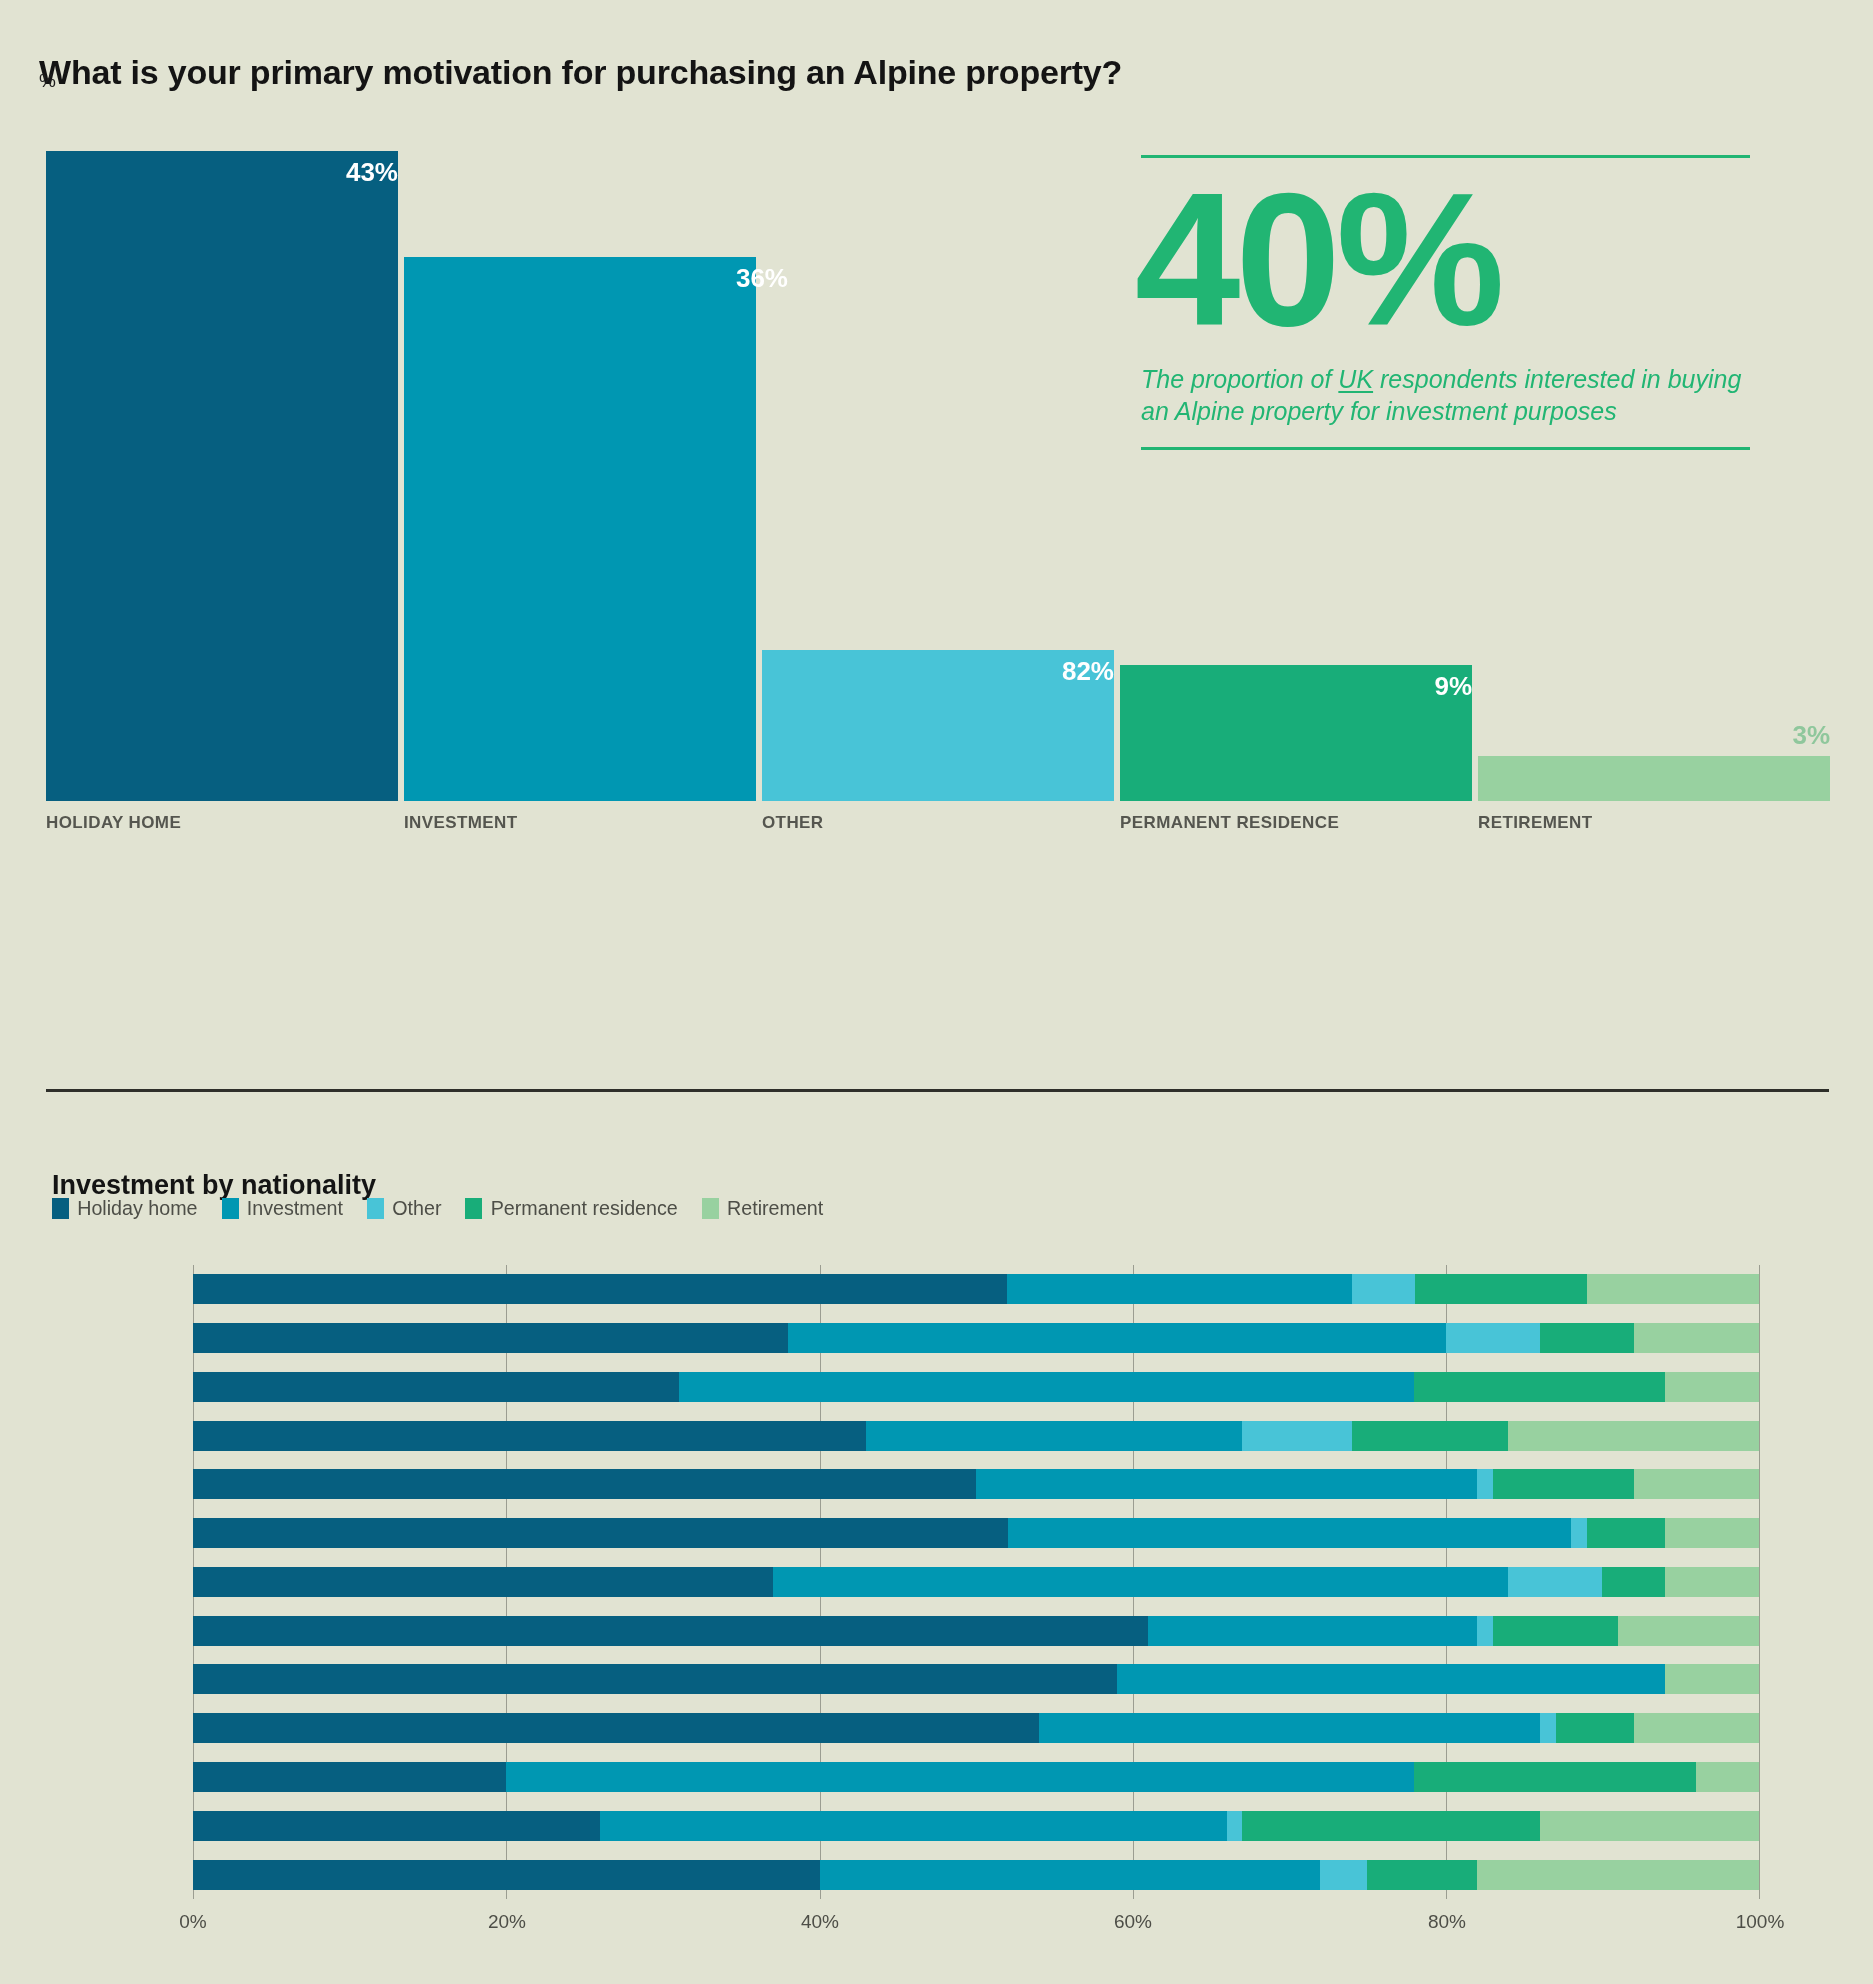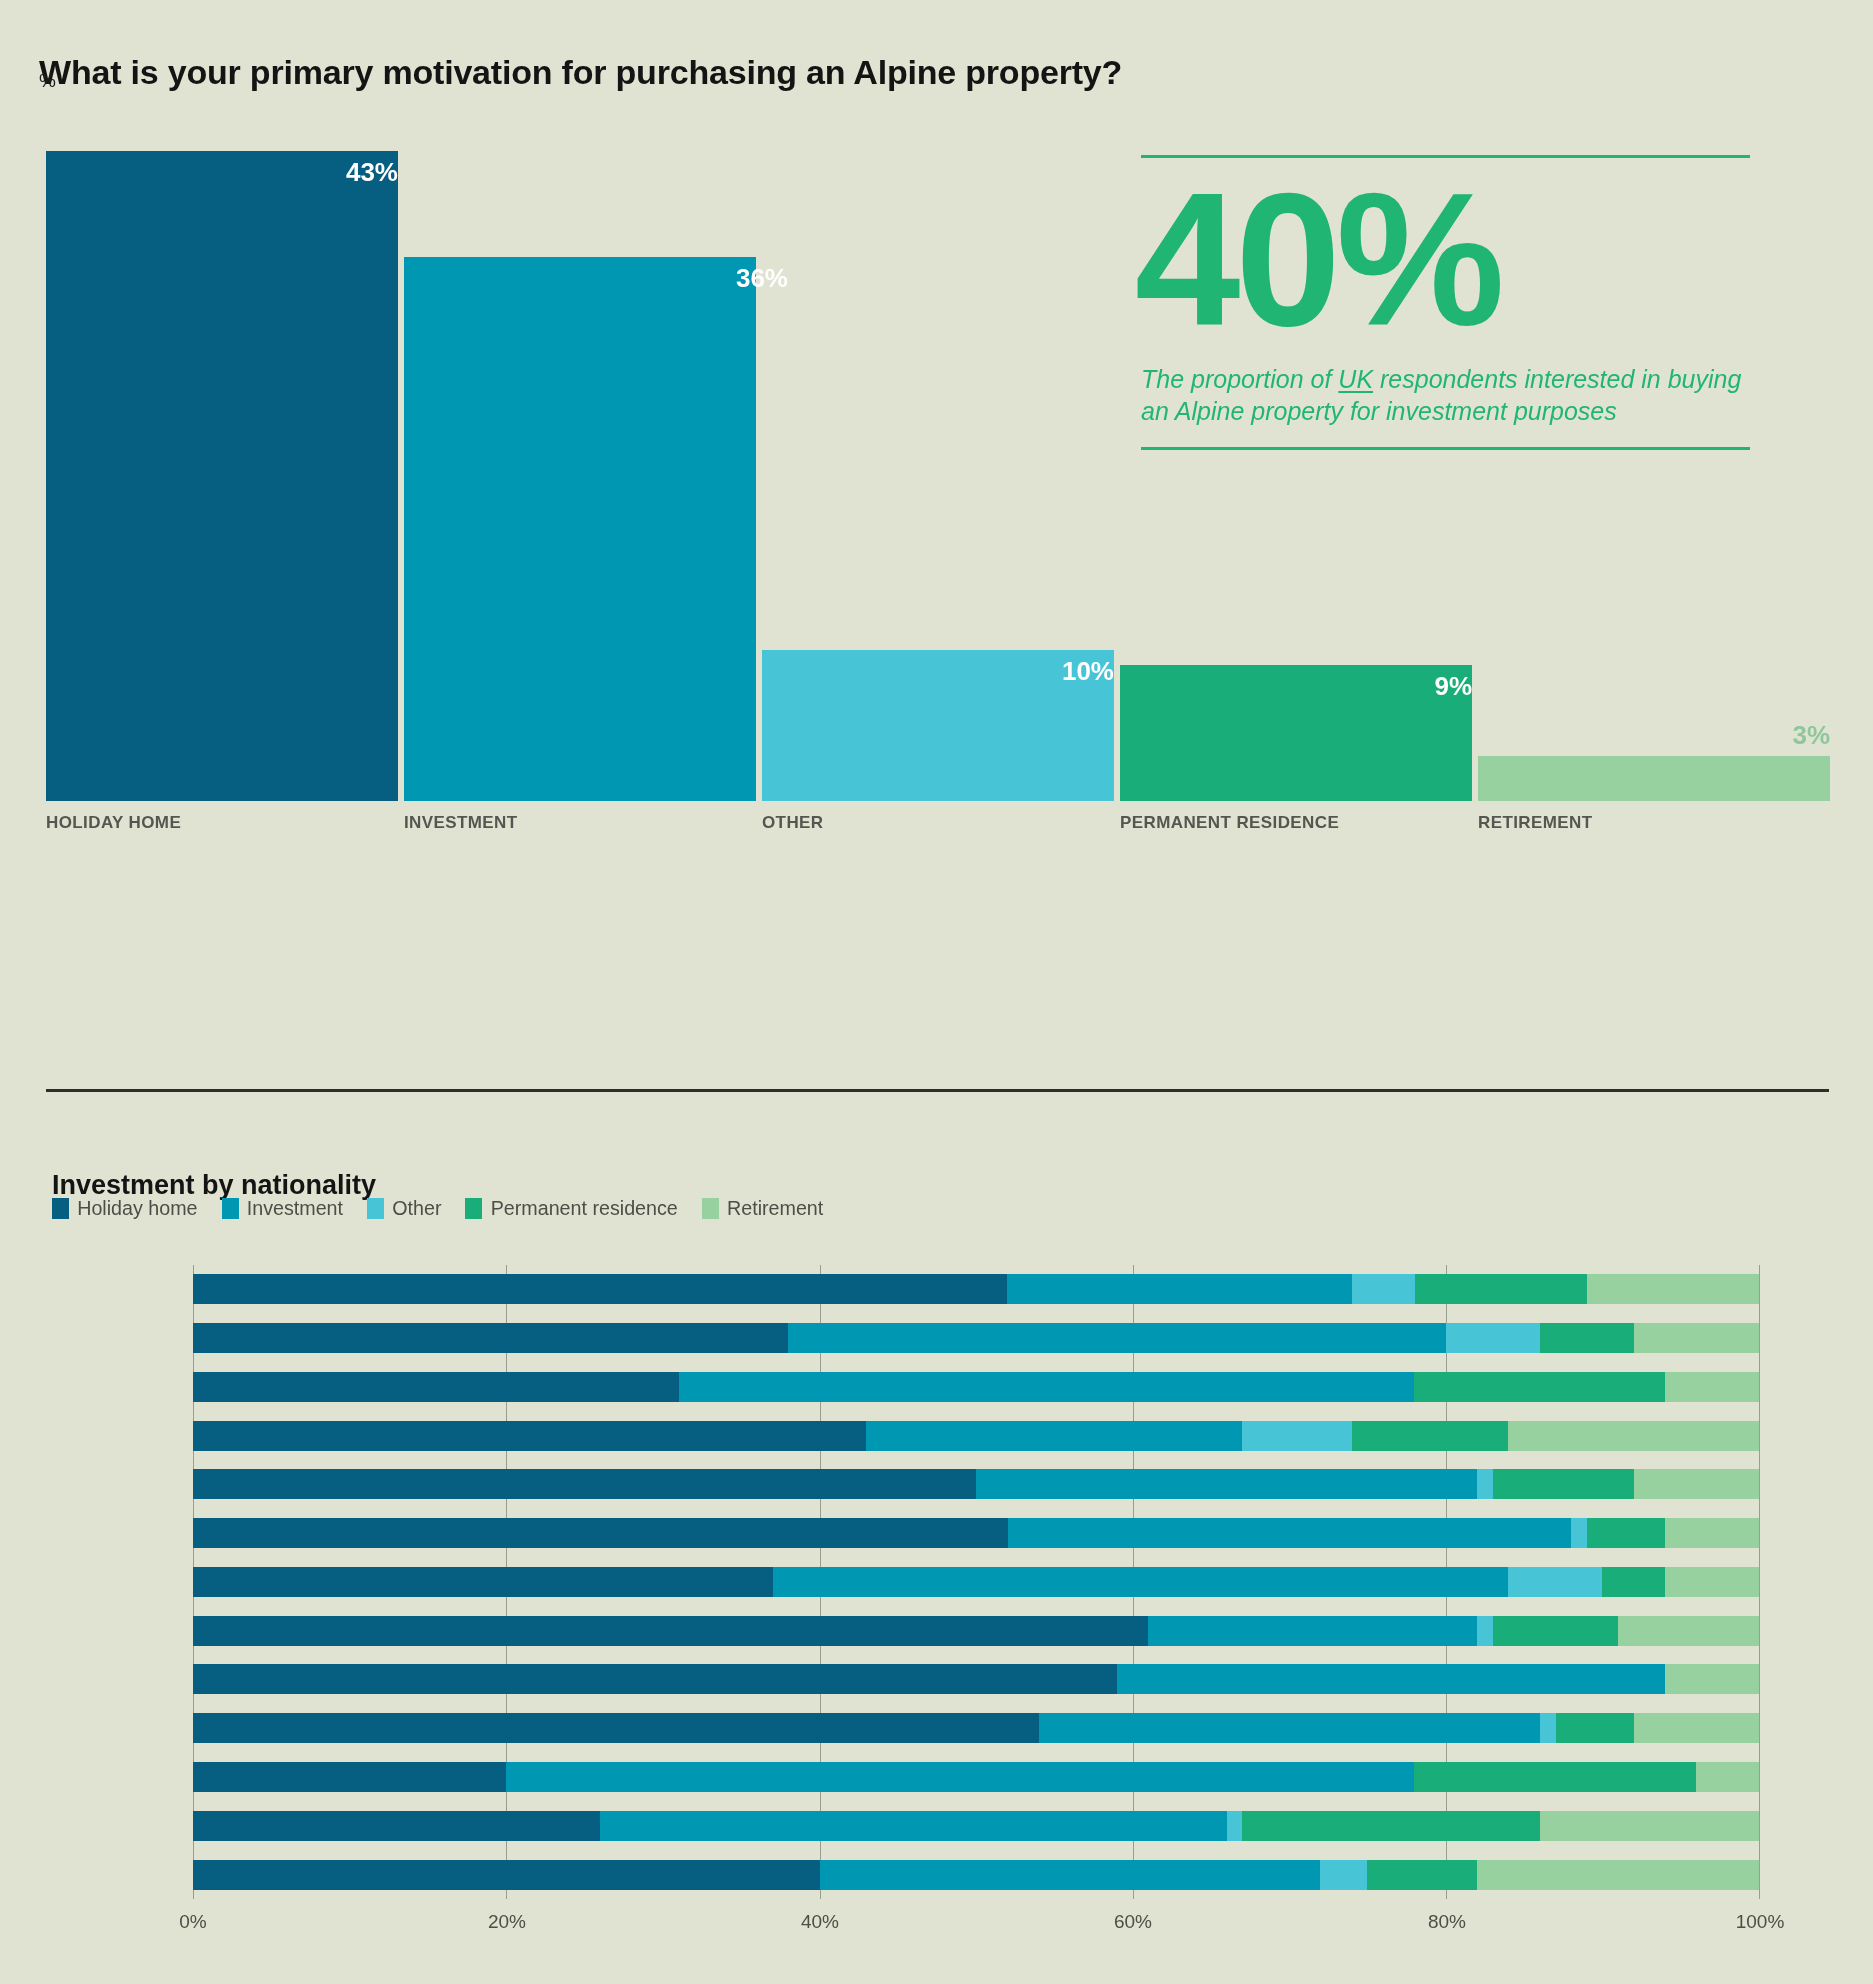--- a/index.html
+++ b/index.html
@@ -87,21 +87,21 @@
       <div class="colvalue" style="left: 46px; width: 352px; text-align: right; bottom: 772px;">43%</div>
       <div class="collabel" style="left: 46px; bottom: 127px;">HOLIDAY HOME</div>
       <div class="colbar" style="left: 404px; width: 352px; height: 544px;">
         <div class="fill" style="height: 100%; background: rgb(0, 151, 178);"></div>
       </div>
       <div class="colvalue" style="left: 404px; width: 384px; text-align: right; bottom: 666px;">36%</div>
       <div class="collabel" style="left: 404px; bottom: 127px;">INVESTMENT</div>
       <div class="colbar" style="left: 762px; width: 352px; height: 151px;">
         <div class="fill" style="height: 100%; background: rgb(72, 196, 215);"></div>
       </div>
-      <div class="colvalue" style="left: 762px; width: 352px; text-align: right; bottom: 273px;">10%</div>
+      <div class="colvalue" style="left: 762px; width: 352px; text-align: right; bottom: 273px;">82%</div>
       <div class="collabel" style="left: 762px; bottom: 127px;">OTHER</div>
       <div class="colbar" style="left: 1120px; width: 352px; height: 136px;">
         <div class="fill" style="height: 100%; background: rgb(24, 173, 121);"></div>
       </div>
       <div class="colvalue" style="left: 1120px; width: 352px; text-align: right; bottom: 258px;">9%</div>
       <div class="collabel" style="left: 1120px; bottom: 127px;">PERMANENT RESIDENCE</div>
       <div class="colbar" style="left: 1478px; width: 352px; height: 45px;">
         <div class="fill" style="height: 100%; background: rgb(152, 209, 160);"></div>
       </div>
       <div class="colvalue outside" style="left: 1478px; width: 352px; text-align: right; bottom: 209px;">3%</div>

